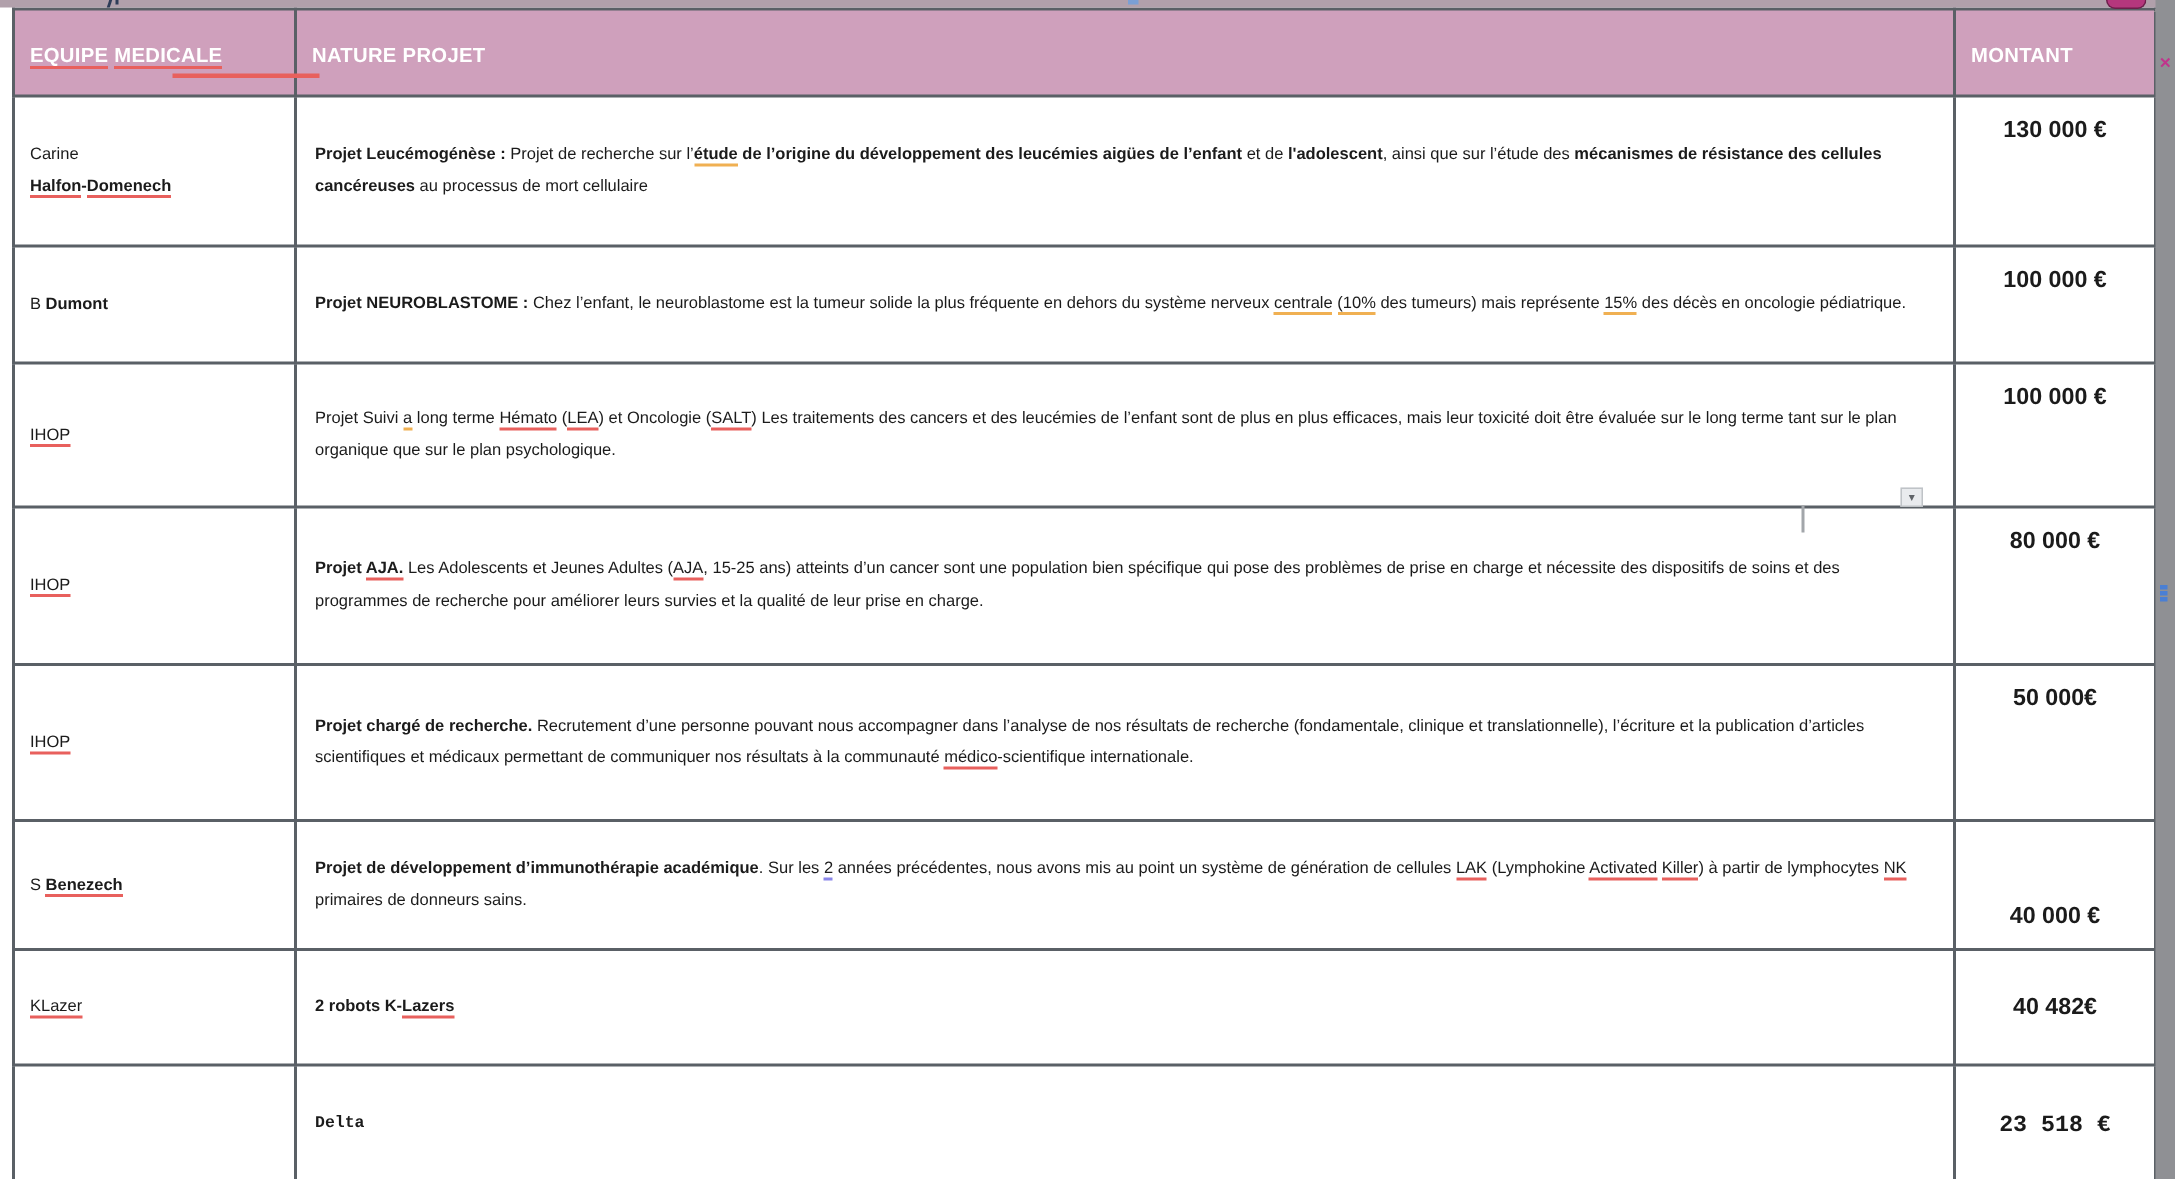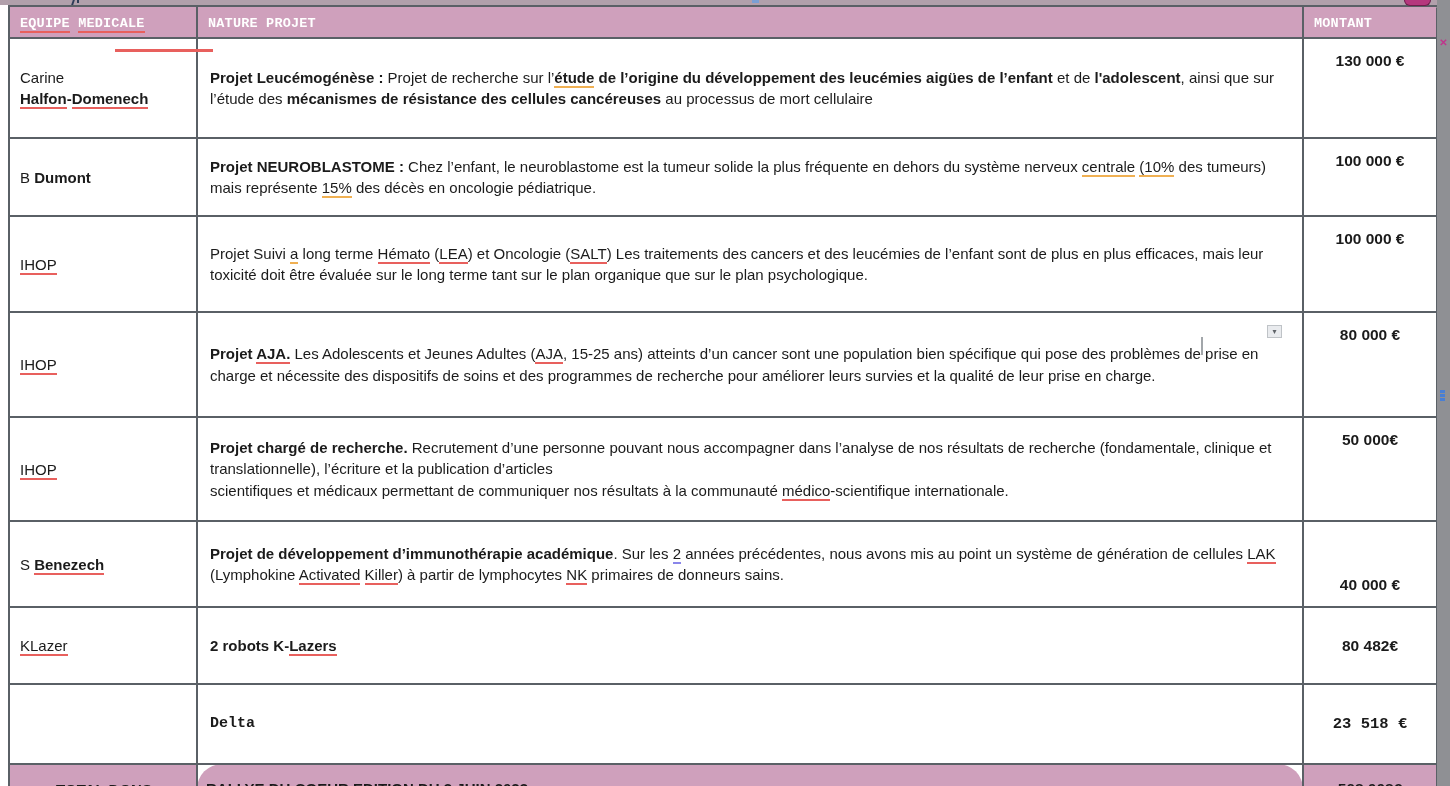--- a/index.html
+++ b/index.html
@@ -27,27 +27,27 @@
   
   .frag-dropdown { position:absolute; left:1267px; top:325px; width:15px; height:13px; background:#e9ebee; border:1px solid #bfc3c7; color:#5f6368; font-size:8px; line-height:11px; text-align:center; }
   .frag-caret { position:absolute; left:1201px; top:337px; width:2px; height:18px; background:#a2a6aa; }
 
   
   .doc-table { position:absolute; left:8px; top:5px; width:1428px; border-collapse:collapse; table-layout:fixed; }
   .doc-table col.c1 { width:188px; }
   .doc-table col.c2 { width:1106px; }
   .doc-table col.c3 { width:134px; }
   .doc-table th, .doc-table td { border:2px solid #5a6066; }
-  .doc-table thead tr { height:32px;font-family:Liberation Mono, monospace; }
+  .doc-table thead tr { height:58px; }
   .doc-table th {
     background:#cfa0bc; color:#ffffff; font-size:13.5px; font-weight:bold;
     text-align:left; padding:2px 6px 0 10px; letter-spacing:.2px;
   }
   .doc-table th + th { border-left:2px solid #ecd9e5; }
-  .doc-table td { background:#ffffff; font-size:15px; }
+  .doc-table td { background:#ffffff; font-size:11px; }
   td.team { vertical-align:middle; padding:6px 8px 6px 10px; line-height:21px; }
   td.project { vertical-align:middle; padding:8px 16px 8px 12px; line-height:21.5px; }
   td.amount { text-align:center; font-weight:bold; font-size:15.5px; white-space:nowrap; }
   td.amount.va-top { vertical-align:top; padding-top:13px;text-align:center; }
   td.amount.va-low { vertical-align:bottom; padding-bottom:12px; }
   td.amount.va-middle { vertical-align:middle; }
   tr.total td { background:#cfa0bc; }
   tr.total td.team { text-align:center; font-weight:bold; }
   tr.total td.project { padding-left:8px;border-radius:25px; }
   .b { font-weight:bold; }
@@ -100,21 +100,21 @@
           <td class="amount va-top">50 000€</td>
         </tr>
         <tr style="height: 86px;">
           <td class="team"><span>S </span><span class="b u-red">Benezech</span></td>
           <td class="project"><span class="b">Projet de développement d’immunothérapie académique</span><span>. Sur les </span><span class="u-purple">2</span><span> années précédentes, nous avons mis au point un système de génération de cellules </span><span class="u-red">LAK</span><span> (Lymphokine </span><span class="u-red">Activated</span><span> </span><span class="u-red">Killer</span><span>) à partir de lymphocytes </span><span class="u-red">NK</span><span> primaires de donneurs sains.</span></td>
           <td class="amount va-low">40 000 €</td>
         </tr>
         <tr style="height: 77px;">
           <td class="team"><span class="u-red">KLazer</span></td>
           <td class="project"><span class="b">2 robots K-</span><span class="b u-red">Lazers</span></td>
-          <td class="amount va-middle">80 482€</td>
+          <td class="amount va-middle">40 482€</td>
         </tr>
         <tr style="height: 80px; font-family: Liberation Mono, monospace;">
           <td class="team"></td>
           <td class="project"><span class="b">Delta</span></td>
           <td class="amount va-middle">23 518 €</td>
         </tr>
         <tr class="total" style="height: 50px;">
           <td class="team"><span class="b">TOTAL DONS</span></td>
           <td class="project"><span class="b">RALLYE DU </span><span class="b u-orange">COEUR</span><span class="b"> </span><span class="b u-red">EDITION</span><span class="b"> DU 3 JUIN 2023</span></td>
           <td class="amount va-middle">568 008€</td>

